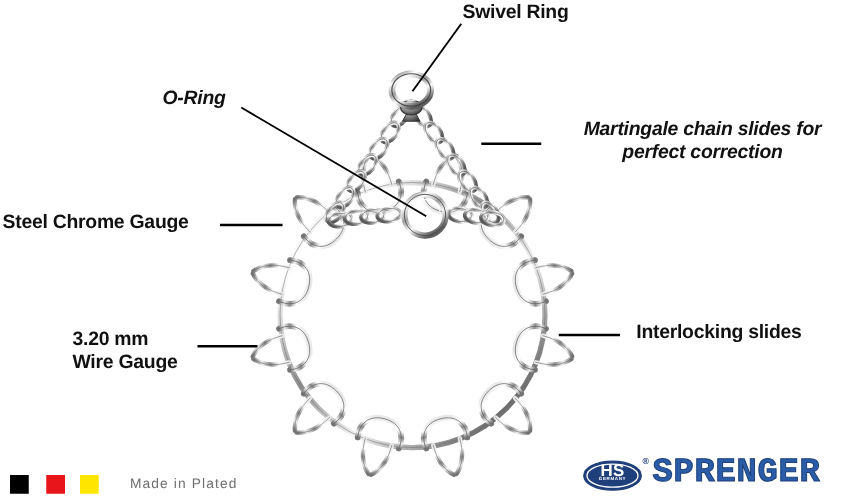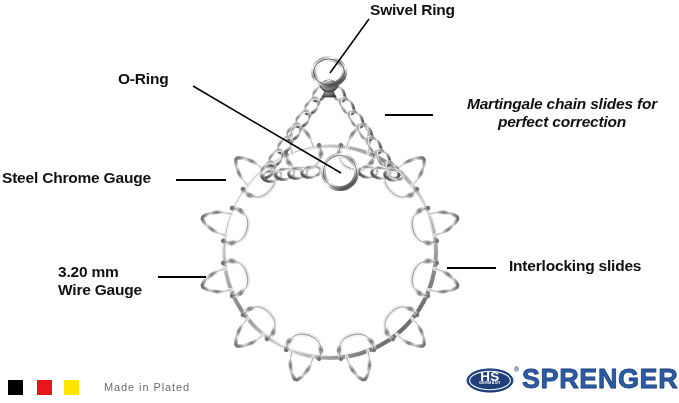--- a/index.html
+++ b/index.html
@@ -22,23 +22,24 @@
     line-height: 1.18;
     letter-spacing: -0.2px;
     white-space: pre-line;
   }
   #label-swivel-ring {
     left: 370px;
     top: 1px;
     font-size: 15.5px;
   }
   #label-o-ring {
-    left: 118px;
+    left: 130px;
     top: 70px;
     font-size: 15.5px;
+    font-style: italic;
   }
   #label-steel-chrome {
     left: 2px;
     top: 169px;
     font-size: 15.5px;
   }
   #label-martingale {
     left: 448px;
     top: 95px;
     width: 228px;
@@ -127,21 +128,21 @@
   }
   #logo-wordmark {
     position: absolute;
     left: 56px;
     top: 0px;
     font-size: 27px;
     font-weight: bold;
     color: #2b5ca8;
     letter-spacing: 0.6px;
     -webkit-text-stroke: 0.8px #1b3f77;
-    font-family: Liberation Sans, sans-serif;
+    font-family: Liberation Mono, monospace;
   }
   #artwork {
     position: absolute;
     left: 0;
     top: 0;
   }
 </style>
 </head>
 <body>
 

